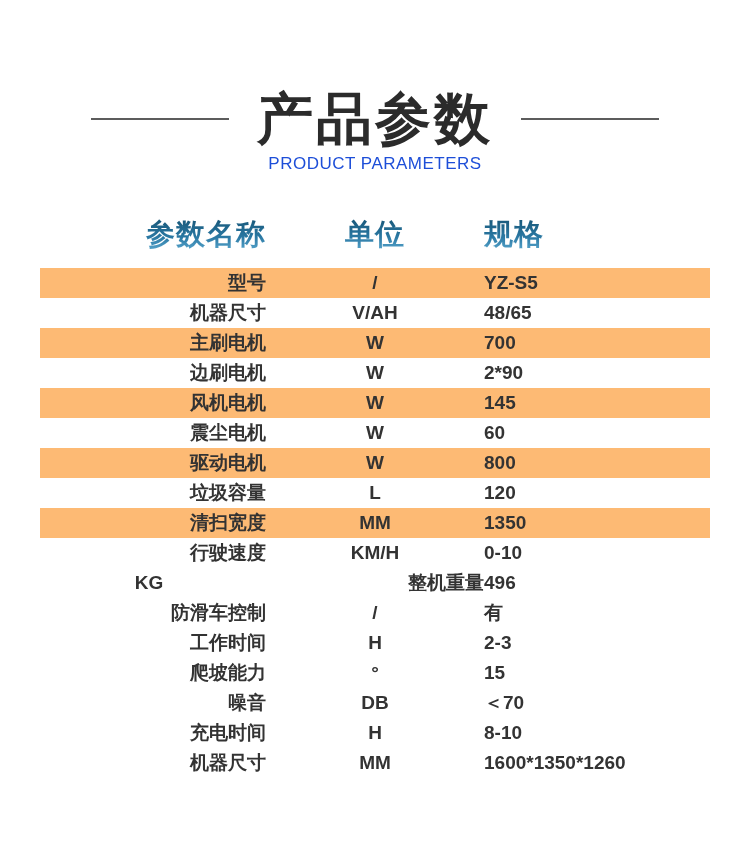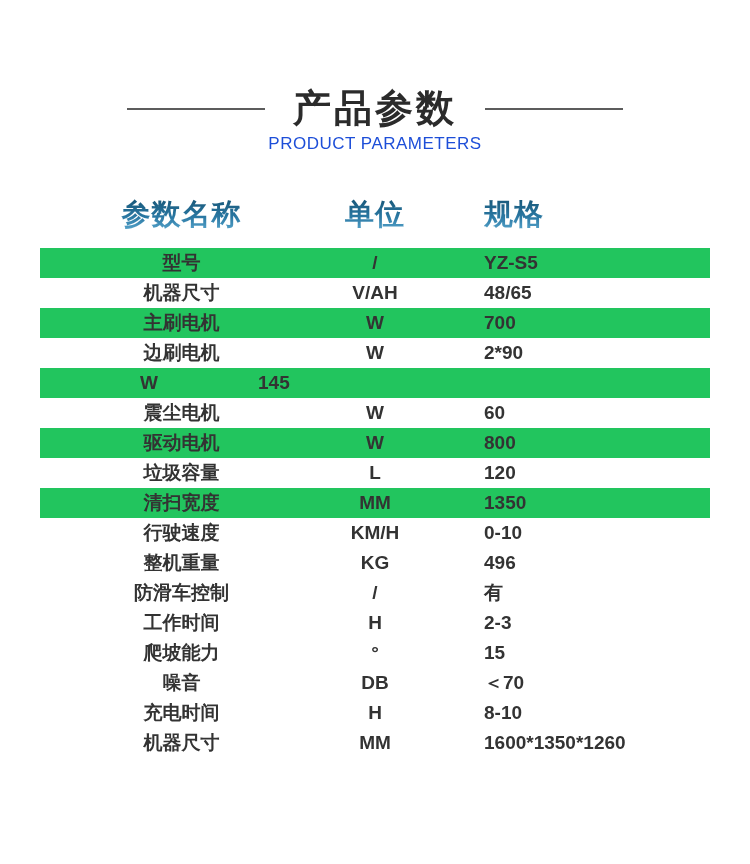--- a/index.html
+++ b/index.html
@@ -26,21 +26,21 @@
     justify-content: center;
     gap: 28px;
   }
   .h-line {
     width: 138px;
     height: 2px;
     background: #5c5c5c;
   }
   .main-title {
     margin: 0;
-    font-size: 38px;
+    font-size: 56px;
     line-height: 1.1;
     font-weight: 800;
     letter-spacing: 3px;
     color: #2b2b2b;
     white-space: nowrap;
   }
   .subtitle {
     margin-top: 4px;
     font-size: 17px;
     letter-spacing: 0.5px;
@@ -66,40 +66,40 @@
     background: linear-gradient(180deg, #14506f 0%, #2a78a3 55%, #66b3d9 100%);
     -webkit-background-clip: text;
     background-clip: text;
     color: transparent;
     white-space: nowrap;
   }
   .col-name {
     width: 226px;
     box-sizing: border-box;
     padding-left: 57px;
-    text-align: center;
+    text-align: right;
   }
   .col-unit {
     width: 218px;
     text-align: center;
   }
   .col-spec {
     width: 226px;
     text-align: left;
   }
   .row {
     display: flex;
     align-items: center;
     height: 30px;
     font-size: 19px;
     font-weight: 600;
     color: #333333;
   }
   .row.striped {
-    background: #22c55e;
+    background: #fdba74;
   }
   .cell {
     white-space: nowrap;
   }
 </style>
 </head>
 <body>
 
 <div class="title-wrap">
   <div class="title-row">
@@ -131,20 +131,21 @@
     <div class="cell col-name">主刷电机</div>
     <div class="cell col-unit">W</div>
     <div class="cell col-spec">700</div>
   </div>
       <div class="row">
     <div class="cell col-name">边刷电机</div>
     <div class="cell col-unit">W</div>
     <div class="cell col-spec">2*90</div>
   </div>
       <div class="row striped">
+    <div class="cell col-name">风机电机</div>
     <div class="cell col-unit">W</div>
     <div class="cell col-spec">145</div>
   </div>
       <div class="row">
     <div class="cell col-name">震尘电机</div>
     <div class="cell col-unit">W</div>
     <div class="cell col-spec">60</div>
   </div>
       <div class="row striped">
     <div class="cell col-name">驱动电机</div>
@@ -160,22 +161,22 @@
     <div class="cell col-name">清扫宽度</div>
     <div class="cell col-unit">MM</div>
     <div class="cell col-spec">1350</div>
   </div>
       <div class="row">
     <div class="cell col-name">行驶速度</div>
     <div class="cell col-unit">KM/H</div>
     <div class="cell col-spec">0-10</div>
   </div>
       <div class="row">
+    <div class="cell col-unit">KG</div>
     <div class="cell col-name">整机重量</div>
-    <div class="cell col-unit">KG</div>
     <div class="cell col-spec">496</div>
   </div>
       <div class="row">
     <div class="cell col-name">防滑车控制</div>
     <div class="cell col-unit">/</div>
     <div class="cell col-spec">有</div>
   </div>
       <div class="row">
     <div class="cell col-name">工作时间</div>
     <div class="cell col-unit">H</div>

